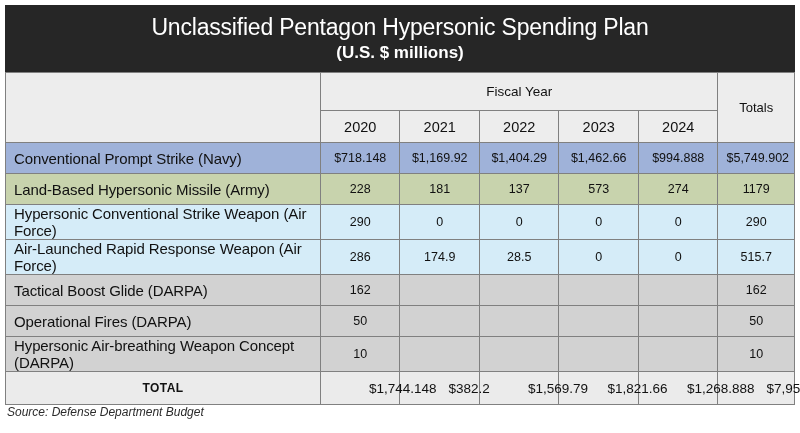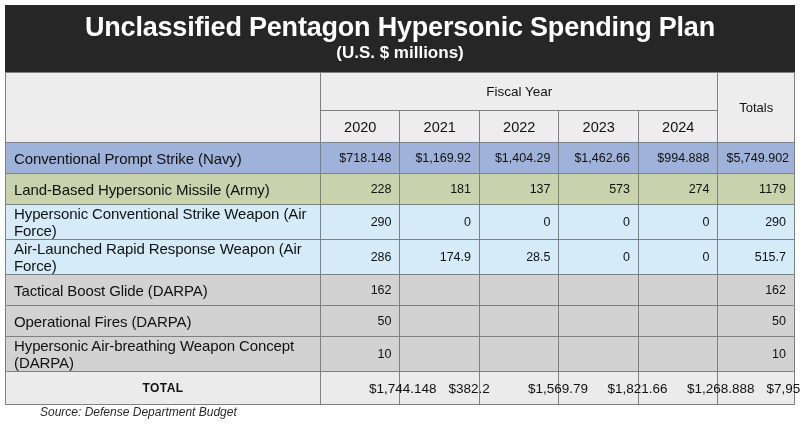--- a/index.html
+++ b/index.html
@@ -32,22 +32,22 @@
     height: 67px;
     background: #262626;
     color: #ffffff;
     display: flex;
     flex-direction: column;
     align-items: center;
     justify-content: center;
     box-sizing: border-box;
   }
   .title-main {
-    font-size: 27px;
-    font-weight: bold;
+    font-size: 23px;
+    font-weight: normal;
     letter-spacing: -0.2px;
     line-height: 27px;
     white-space: nowrap;
   }
   .title-sub {
     font-size: 17px;
     font-weight: bold;
     line-height: 21px;
     margin-top: 1px;
     white-space: nowrap;
@@ -104,21 +104,21 @@
   }
 
   
   .row-label {
     font-weight: bold;
     font-size: 15px;
     text-align: left;
     letter-spacing: -0.1px;
   }
   .num {
-    text-align: right;
+    text-align: center;
     font-size: 12.5px;
   }
   tr.data-row td { height: 31px; }
 
   tr.r-blue   td { background: #9fb2d9; }
   tr.r-green  td { background: #c8d3ad; }
   tr.r-ltblue td { background: #d5ecf8; }
   tr.r-gray   td { background: #d2d2d2; }
 
   tr.total-row td {
@@ -135,21 +135,20 @@
   tr.total-row td.num { font-weight: normal; padding-left: 48px; }
 
   
   .source-line {
     position: absolute;
     left: 7px;
     top: 405px;
     font-size: 12px;
     font-style: italic;
     color: #2b2b2b;
-    margin-left: 33px;
   }
 
   
   .watermark {
     position: absolute;
     right: 8px;
     top: 389px;
     font-size: 11px;
     letter-spacing: 1px;
     color: rgba(90, 90, 90, 0.28);

